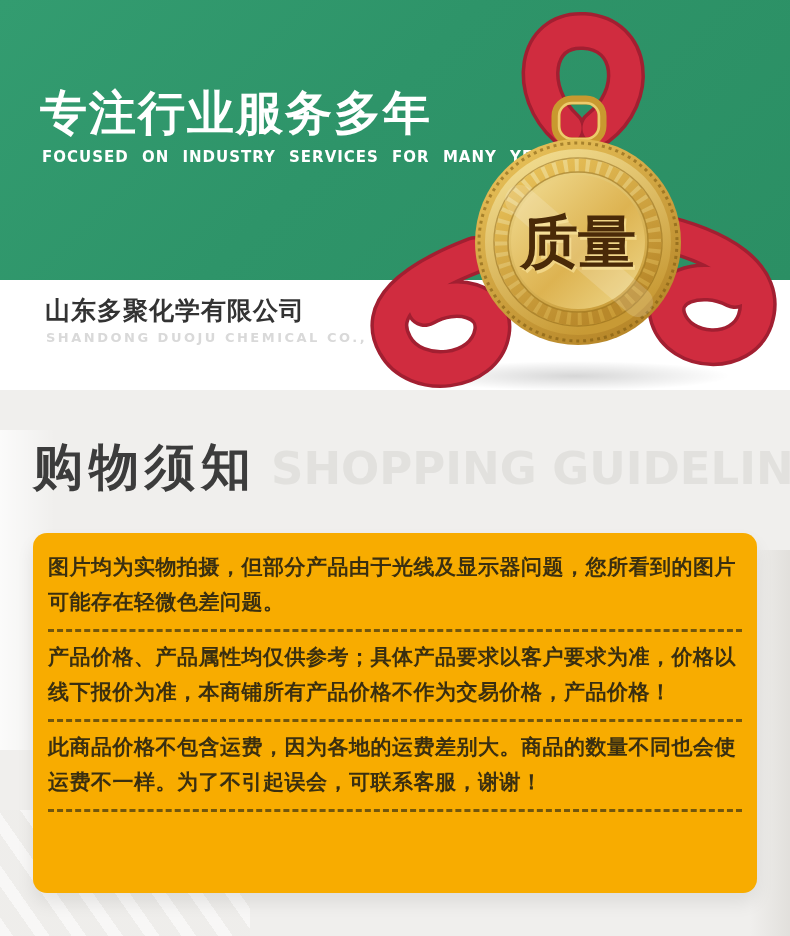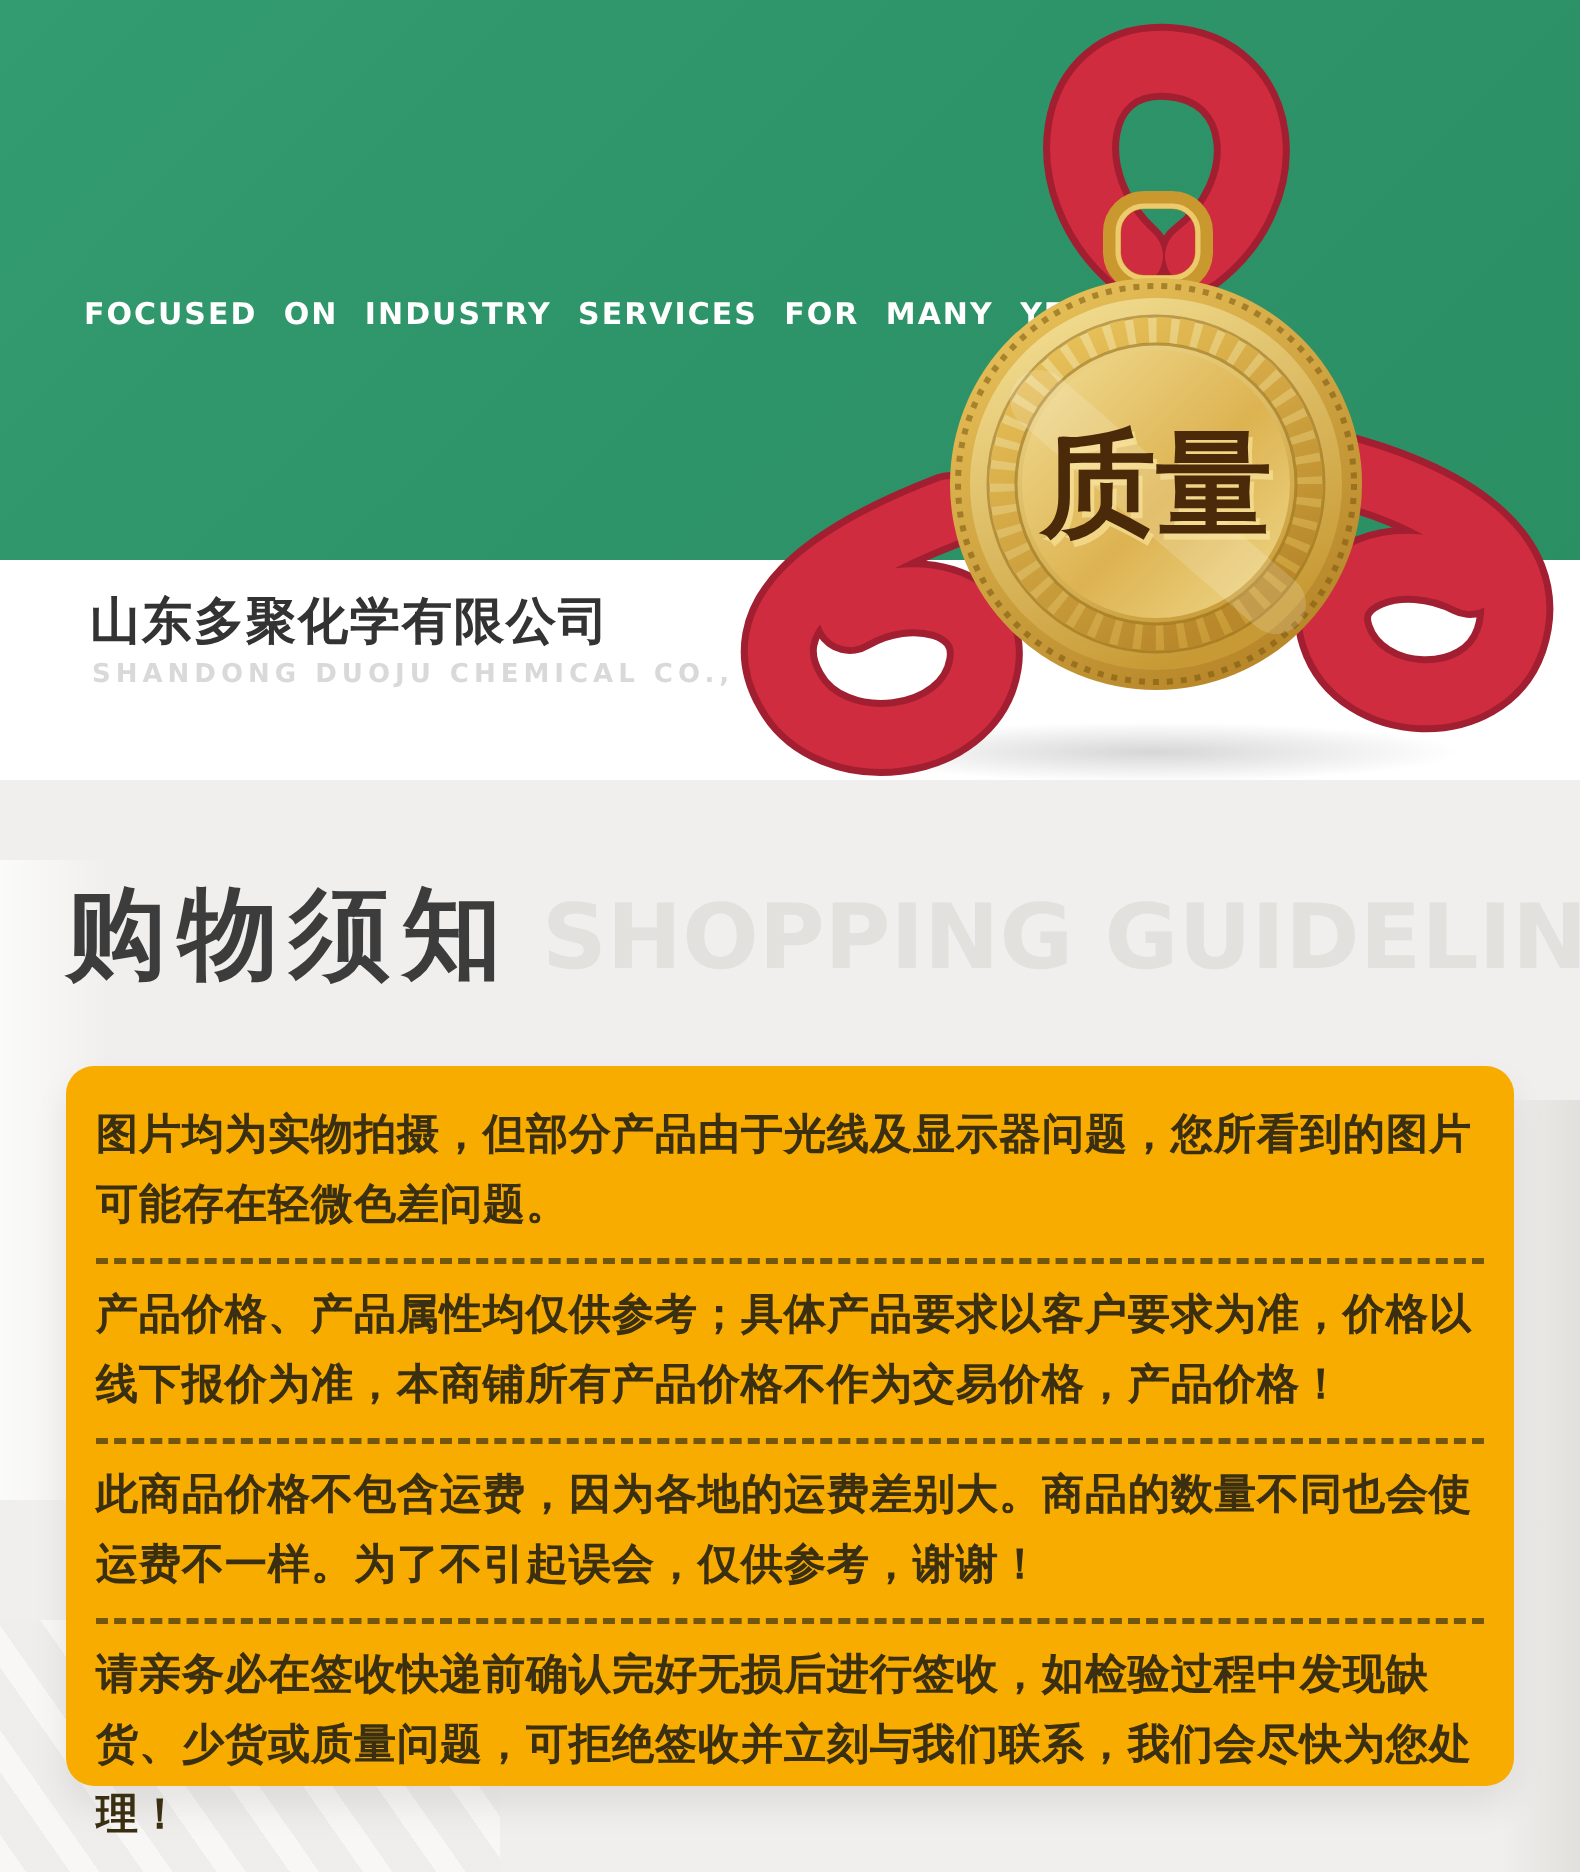--- a/index.html
+++ b/index.html
@@ -44,20 +44,21 @@
   .note{margin:0;color:var(--note-text,#3A2F10);font-size:21px;line-height:35px;font-weight:600;
     letter-spacing:.5px;}
   .sep{border:0;border-top:3px dashed rgba(90,70,15,.85);margin:9px 0 8px 0;height:0;}
 </style>
 </head>
 <body>
 
 <div class="page">
 
   <div class="banner">
+    <div class="banner-title">专注行业服务多年</div>
     <div class="banner-subtitle">FOCUSED ON INDUSTRY SERVICES FOR MANY YEARS</div>
   </div>
 
   <div class="company">
     <div class="company-name">山东多聚化学有限公司</div>
     <div class="company-en">SHANDONG DUOJU CHEMICAL CO., LTD</div>
   </div>
 
   <div class="medal-wrap">
     <svg width="420" height="400" viewBox="0 0 420 400">
@@ -117,19 +118,18 @@
     <div class="heading-row">
       <span class="heading-cn">购物须知</span>
       <span class="heading-watermark">SHOPPING GUIDELINES</span>
     </div>
 
     <div class="notice-box">
       <p class="note">图片均为实物拍摄，但部分产品由于光线及显示器问题，您所看到的图片可能存在轻微色差问题。</p>
       <div class="sep"></div>
       <p class="note">产品价格、产品属性均仅供参考；具体产品要求以客户要求为准，价格以线下报价为准，本商铺所有产品价格不作为交易价格，产品价格！</p>
       <div class="sep"></div>
-      <p class="note">此商品价格不包含运费，因为各地的运费差别大。商品的数量不同也会使运费不一样。为了不引起误会，仅供参考，谢谢！</p>
+      <p class="note">此商品价格不包含运费，因为各地的运费差别大。商品的数量不同也会使运费不一样。为了不引起误会，可联系客服，谢谢！</p>
       <div class="sep"></div>
-      <p class="note">请亲务必在签收快递前确认完好无损后进行签收，如检验过程中发现缺货、少货或质量问题，可拒绝签收并立刻与我们联系，我们会尽快为您处理！</p>
     </div>
   </div>
 
 </div>
 
 </body></html>

